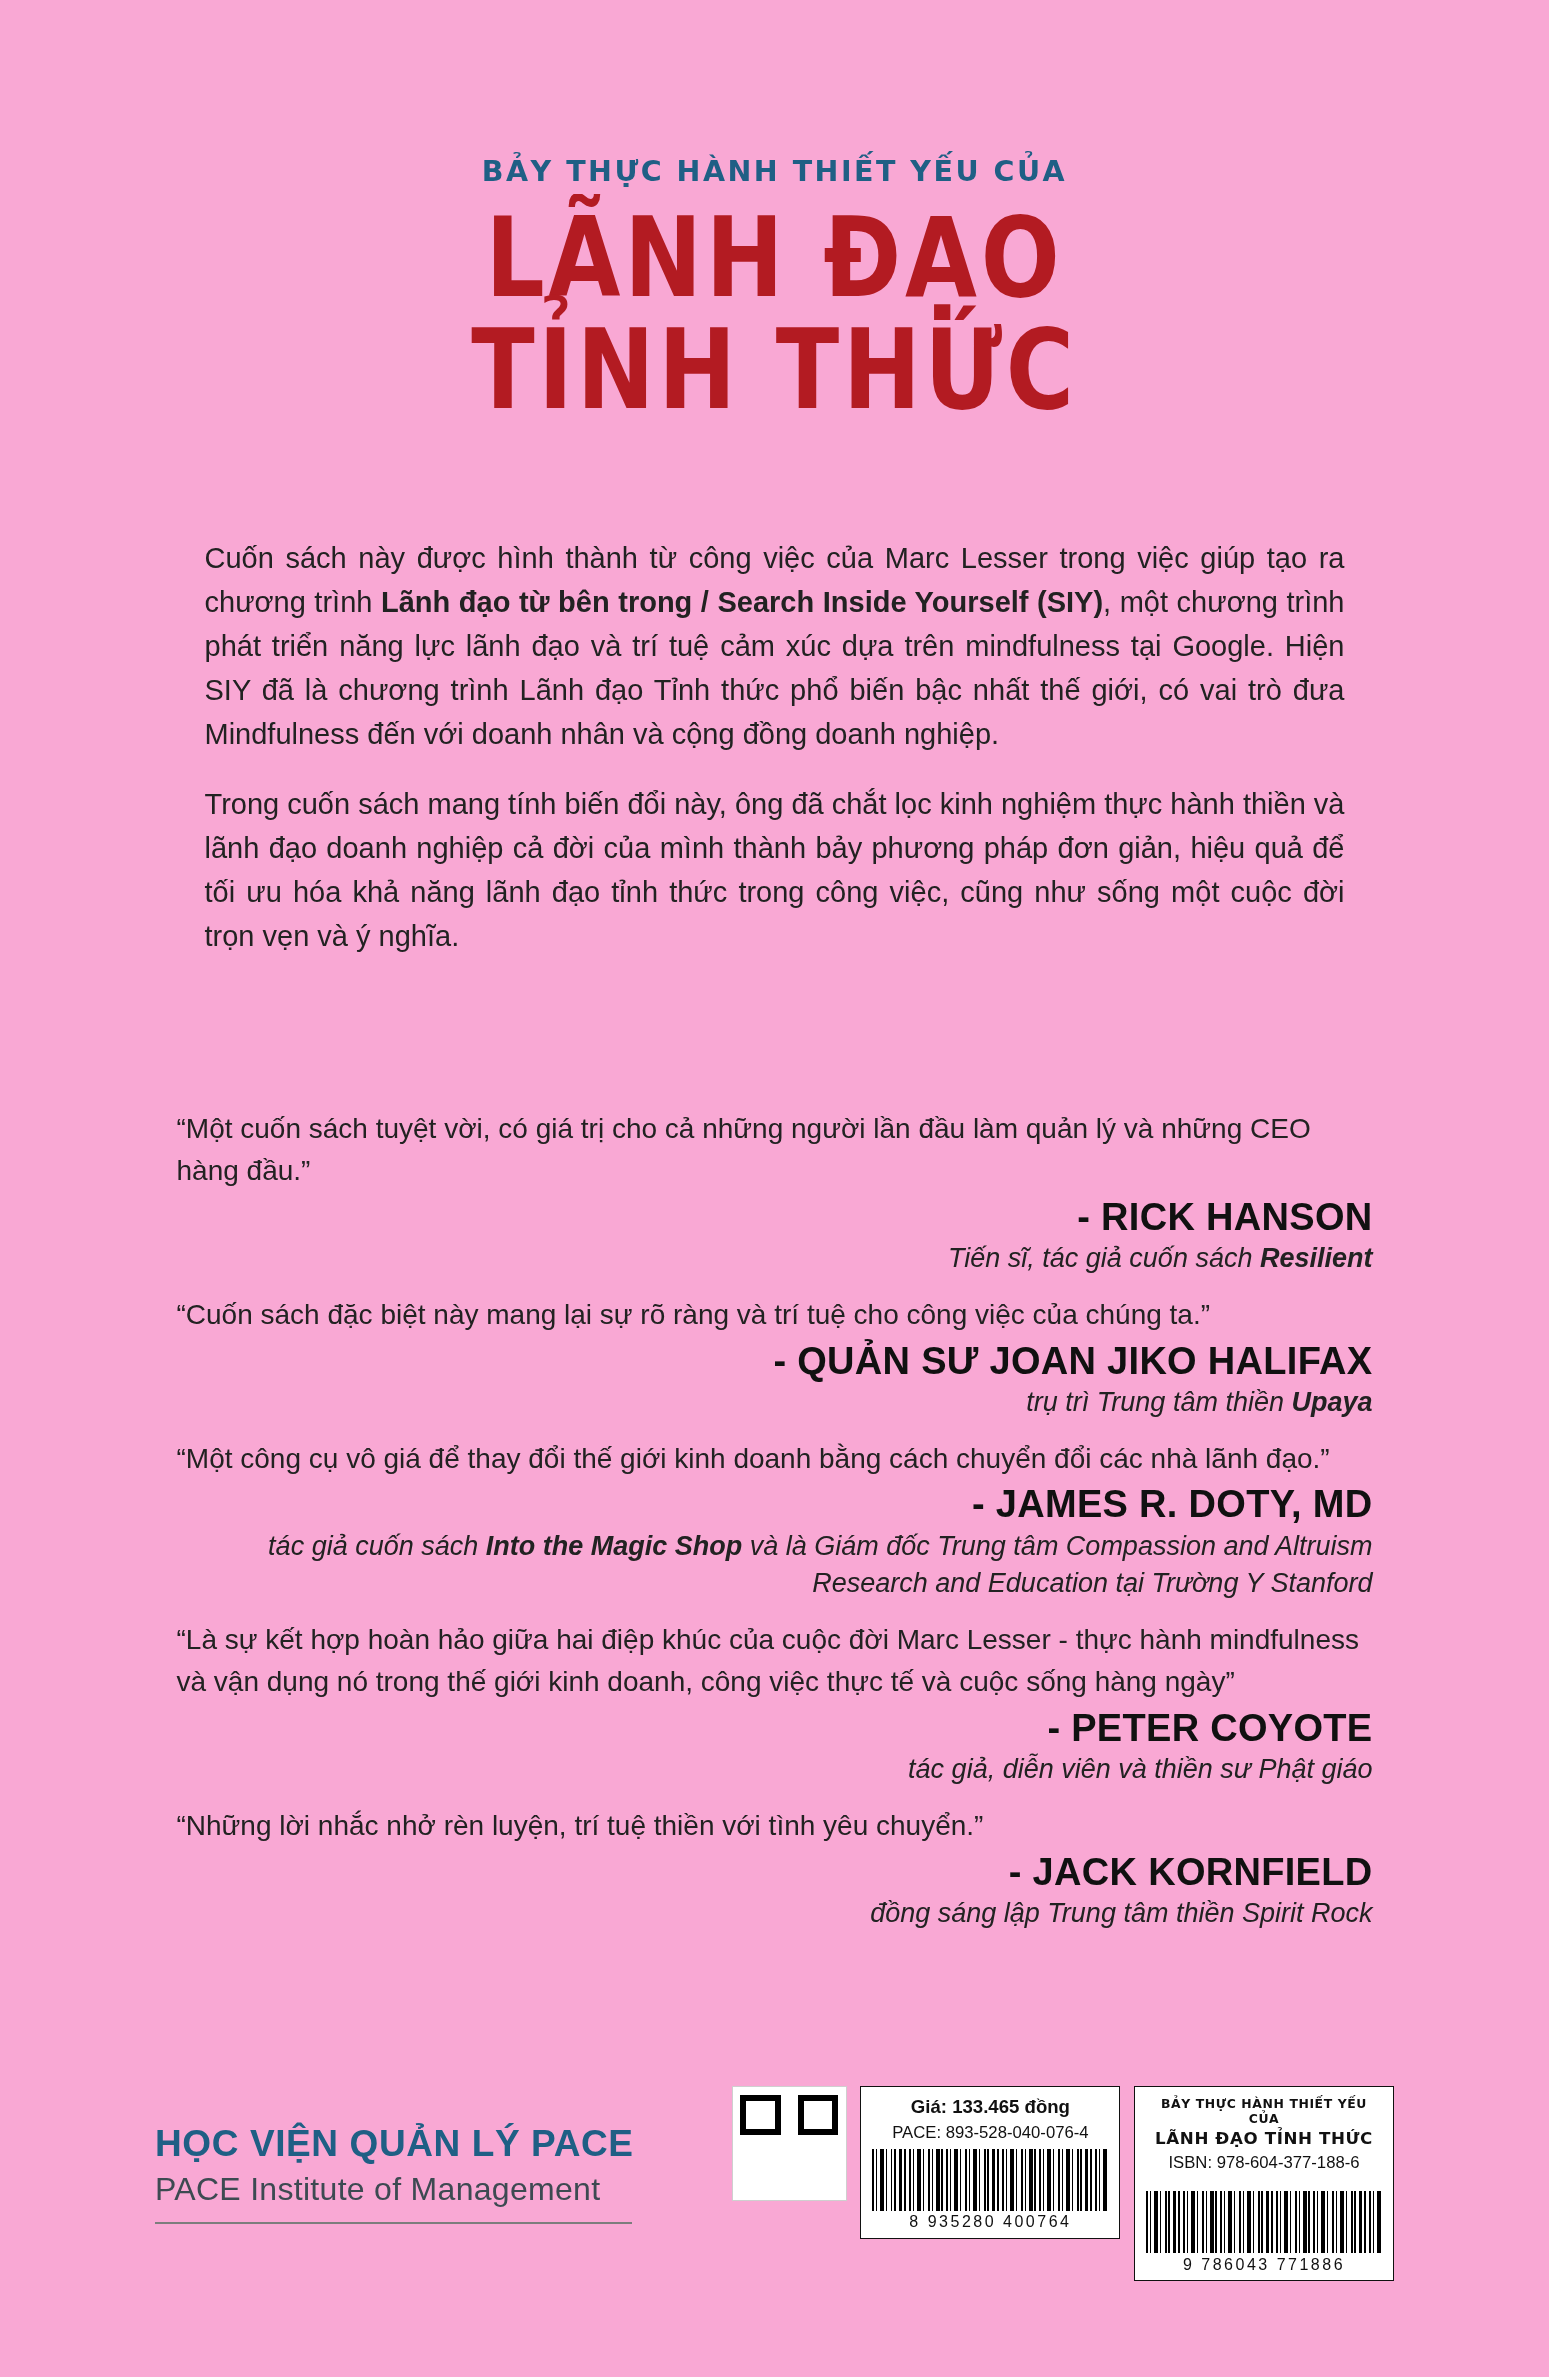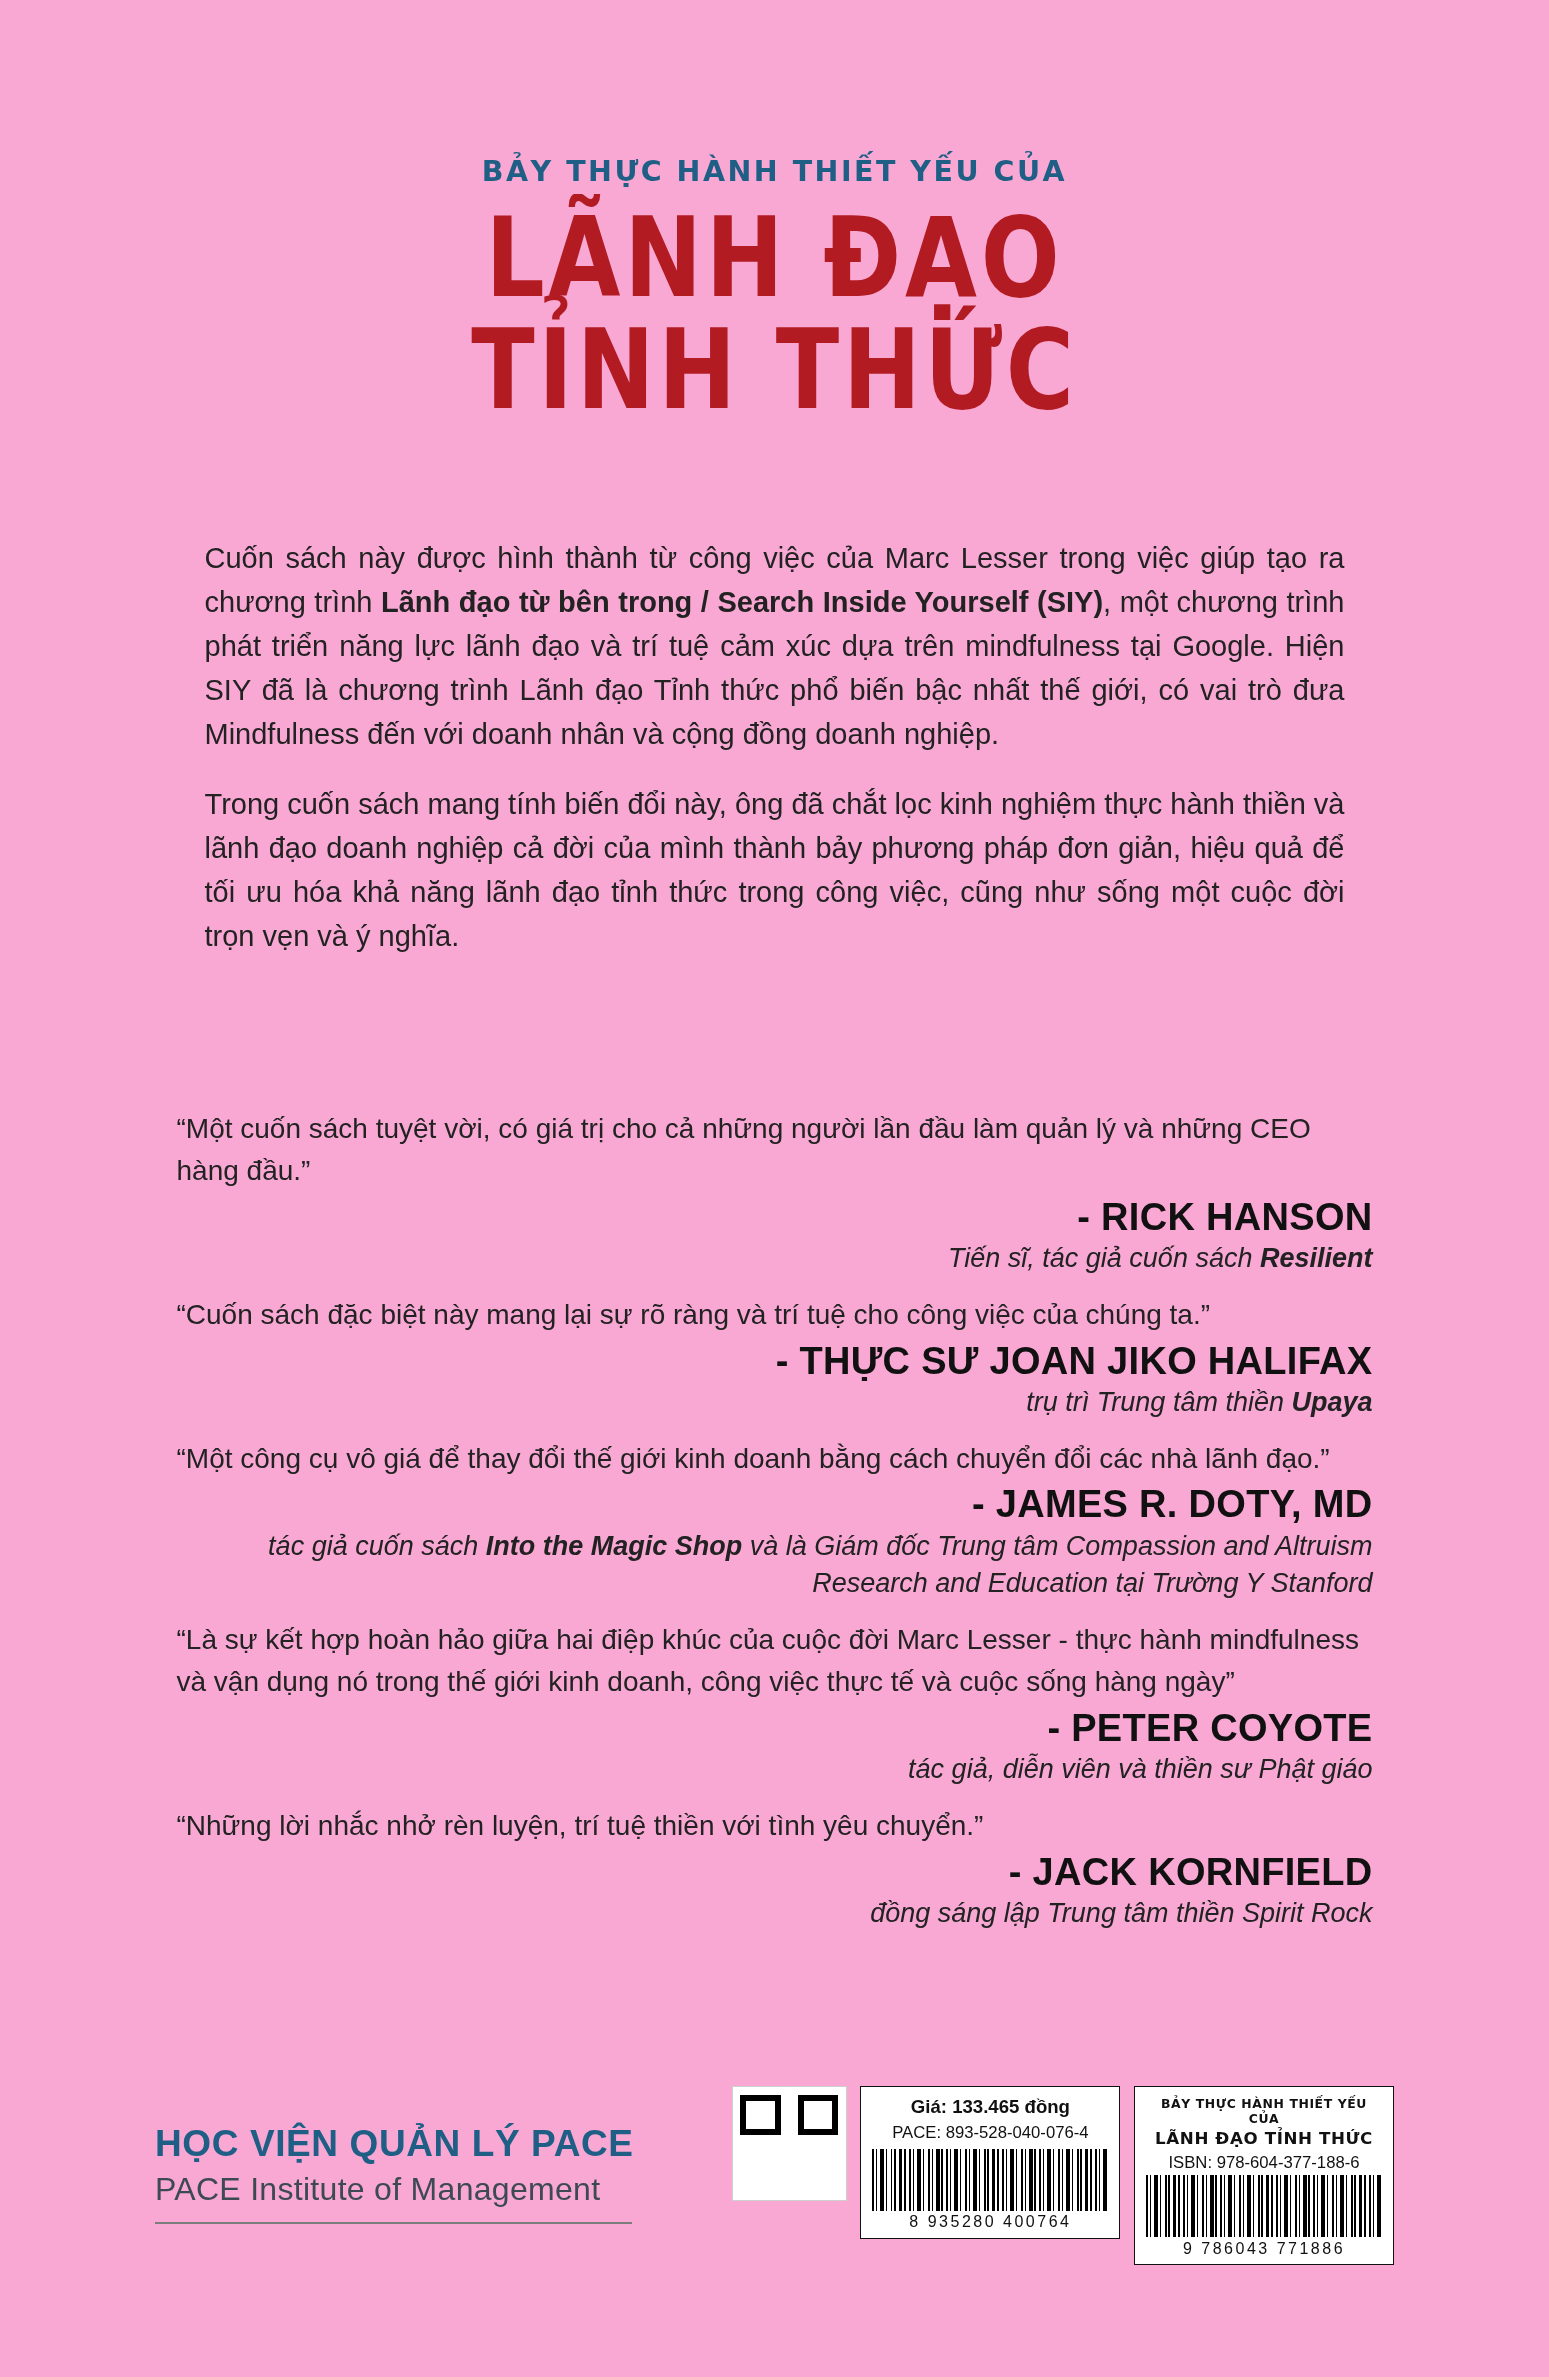--- a/index.html
+++ b/index.html
@@ -216,21 +216,21 @@
     font-weight: 700;
     letter-spacing: 0.6px;
     color: #111;
     text-transform: uppercase;
     margin: 2.5px 0 5px 0;
   }
   .isbn-num {
     font-family: "Liberation Sans", sans-serif;
     font-size: 16.7px;
     color: #111;
-    margin-bottom: 2px;
+    margin-bottom: 18px;
   }
   .barcode {
     height: 62px;
     width: 100%;
     background-image: repeating-linear-gradient(
       90deg,
       #000 0px, #000 1.9px,
       #fff 1.9px, #fff 3.7px,
       #000 3.7px, #000 5px,
       #fff 5px, #fff 8px,
@@ -269,21 +269,21 @@
   <div class="blurbs">
 
     <div class="blurb">
       <p class="quote">“Một cuốn sách tuyệt vời, có giá trị cho cả những người lần đầu làm quản lý và những CEO hàng đầu.”</p>
       <p class="attrib">- RICK HANSON</p>
       <p class="role"><span>Tiến sĩ, tác giả cuốn sách </span><b>Resilient</b><span></span></p>
     </div>
 
     <div class="blurb">
       <p class="quote">“Cuốn sách đặc biệt này mang lại sự rõ ràng và trí tuệ cho công việc của chúng ta.”</p>
-      <p class="attrib">- THỰC SƯ JOAN JIKO HALIFAX</p>
+      <p class="attrib">- QUẢN SƯ JOAN JIKO HALIFAX</p>
       <p class="role"><span>trụ trì Trung tâm thiền </span><b>Upaya</b><span></span></p>
     </div>
 
     <div class="blurb">
       <p class="quote">“Một công cụ vô giá để thay đổi thế giới kinh doanh bằng cách chuyển đổi các nhà lãnh đạo.”</p>
       <p class="attrib">- JAMES R. DOTY, MD</p>
       <p class="role"><span>tác giả cuốn sách </span><b>Into the Magic Shop</b><span> và là Giám đốc Trung tâm Compassion and Altruism Research and Education tại Trường Y Stanford</span></p>
     </div>
 
     <div class="blurb">

